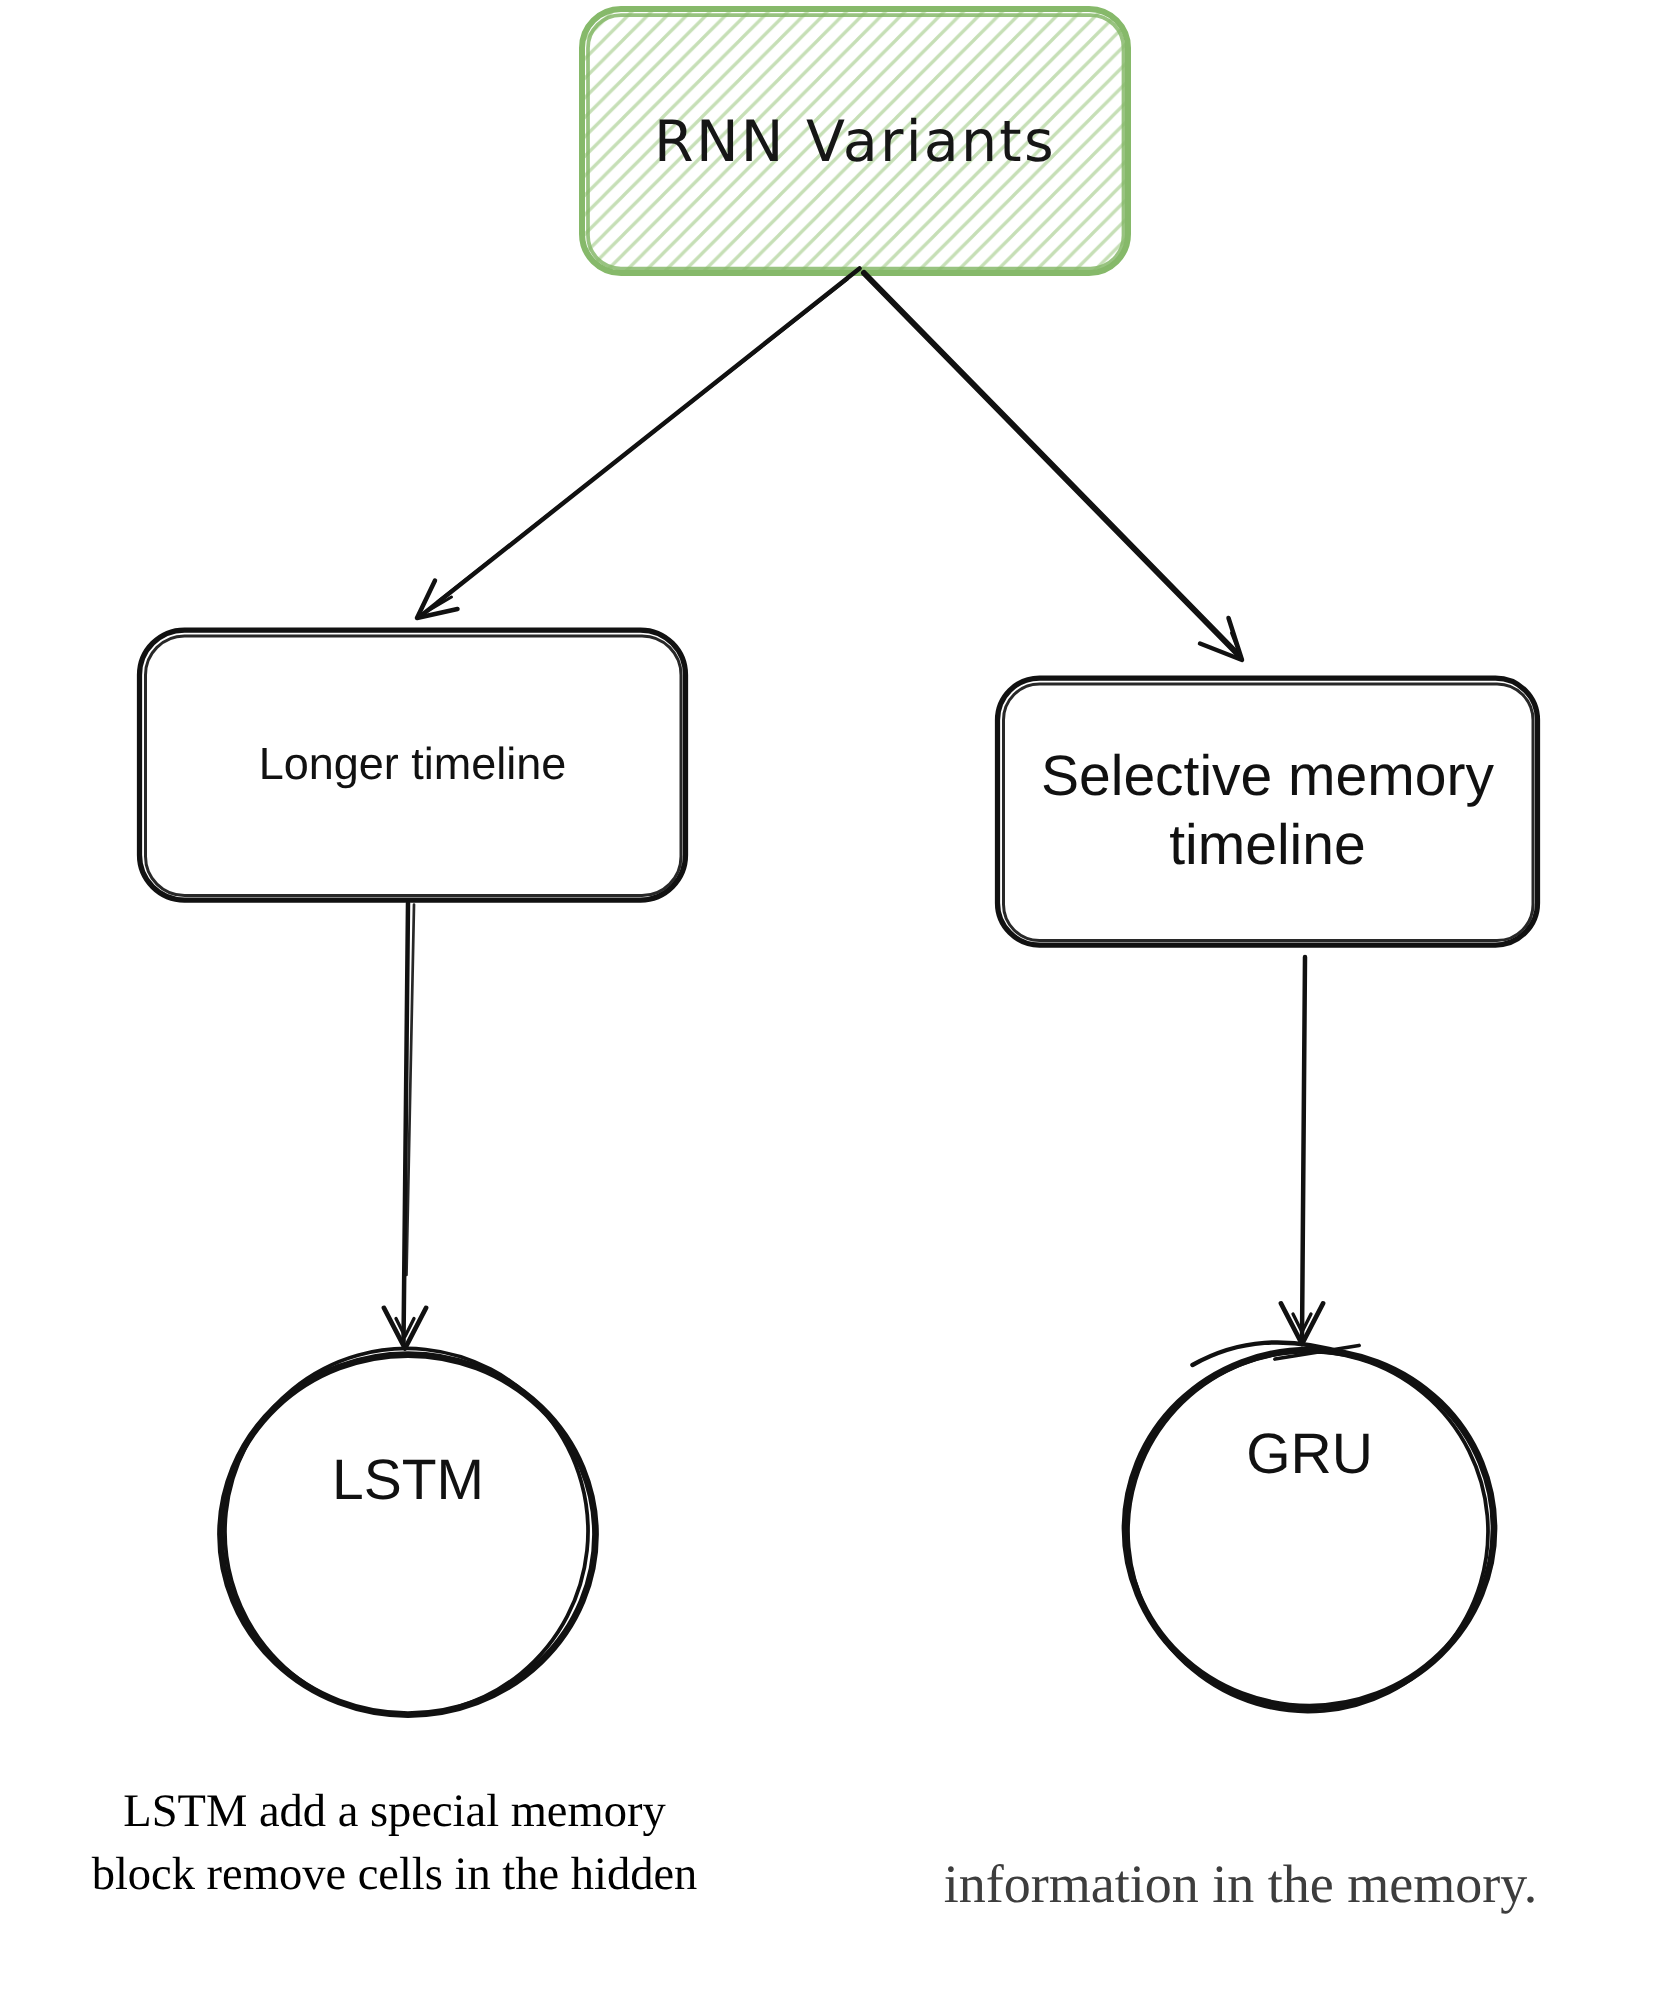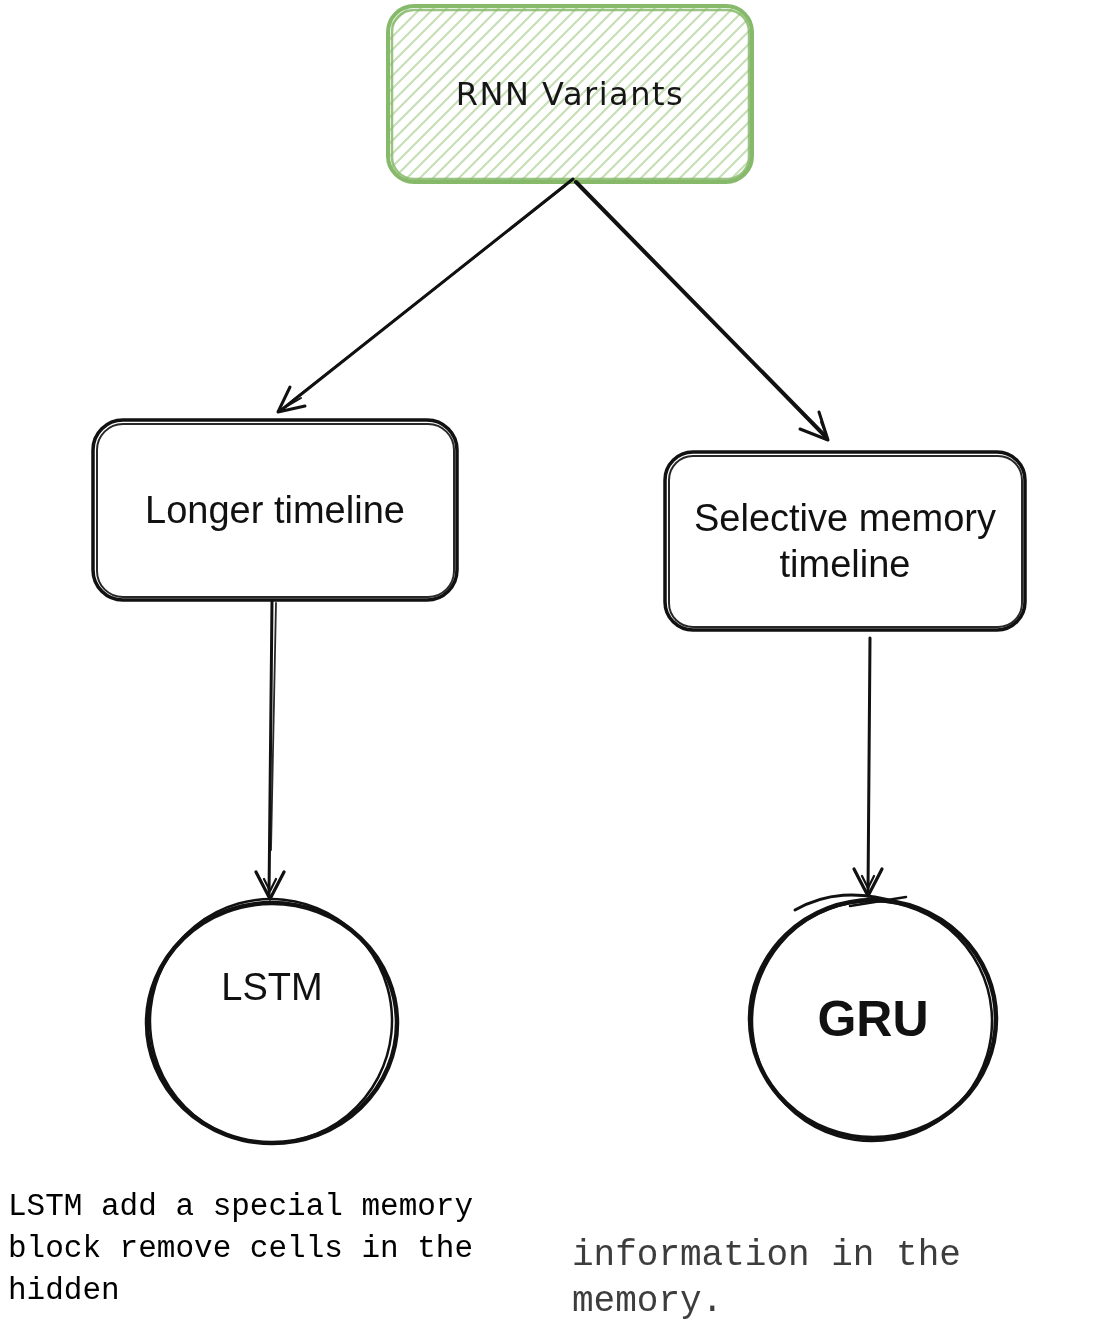--- a/index.html
+++ b/index.html
@@ -25,47 +25,46 @@
     display: flex;
     align-items: center;
     justify-content: center;
     text-align: center;
     color: #111111;
     font-family: "Liberation Sans", sans-serif;
   }
   .root-label {
     left: 388px; top: 6px; width: 364px; height: 176px;
     font-family: "DejaVu Sans", sans-serif;
-    font-size: 32px;
+    font-size: 38px;
     letter-spacing: 1.5px;
     color: #161616;
   }
   .left-box-label {
     left: 93px; top: 420px; width: 364px; height: 180px;
-    font-size: 38px;
+    font-size: 30px;
   }
   .right-box-label {
     left: 665px; top: 452px; width: 360px; height: 178px;
     font-size: 38px;
     line-height: 46px;
   }
   .right-box-label .wrapbox { width: 330px; }
   .lstm-label {
     left: 147px; top: 867px; width: 250px; height: 240px;
     font-size: 38px;
   }
   .gru-label {
-    left: 750px; top: 899px; width: 246px; height: 240px;
-    font-size: 50px;
-    font-weight: bold;
+    left: 750px; top: 850px; width: 246px; height: 240px;
+    font-size: 38px;
   }
   .caption {
     position: absolute;
-    text-align: left;
-    font-family: Liberation Mono, monospace;
+    text-align: center;
+    font-family: Liberation Serif, serif;
   }
   .caption-left {
     left: 8px; top: 1186px; width: 510px;
     font-size: 31px;
     line-height: 42px;
     color: #000000;
   }
   .caption-right {
     left: 572px; top: 1233px; width: 510px;
     font-size: 36px;

